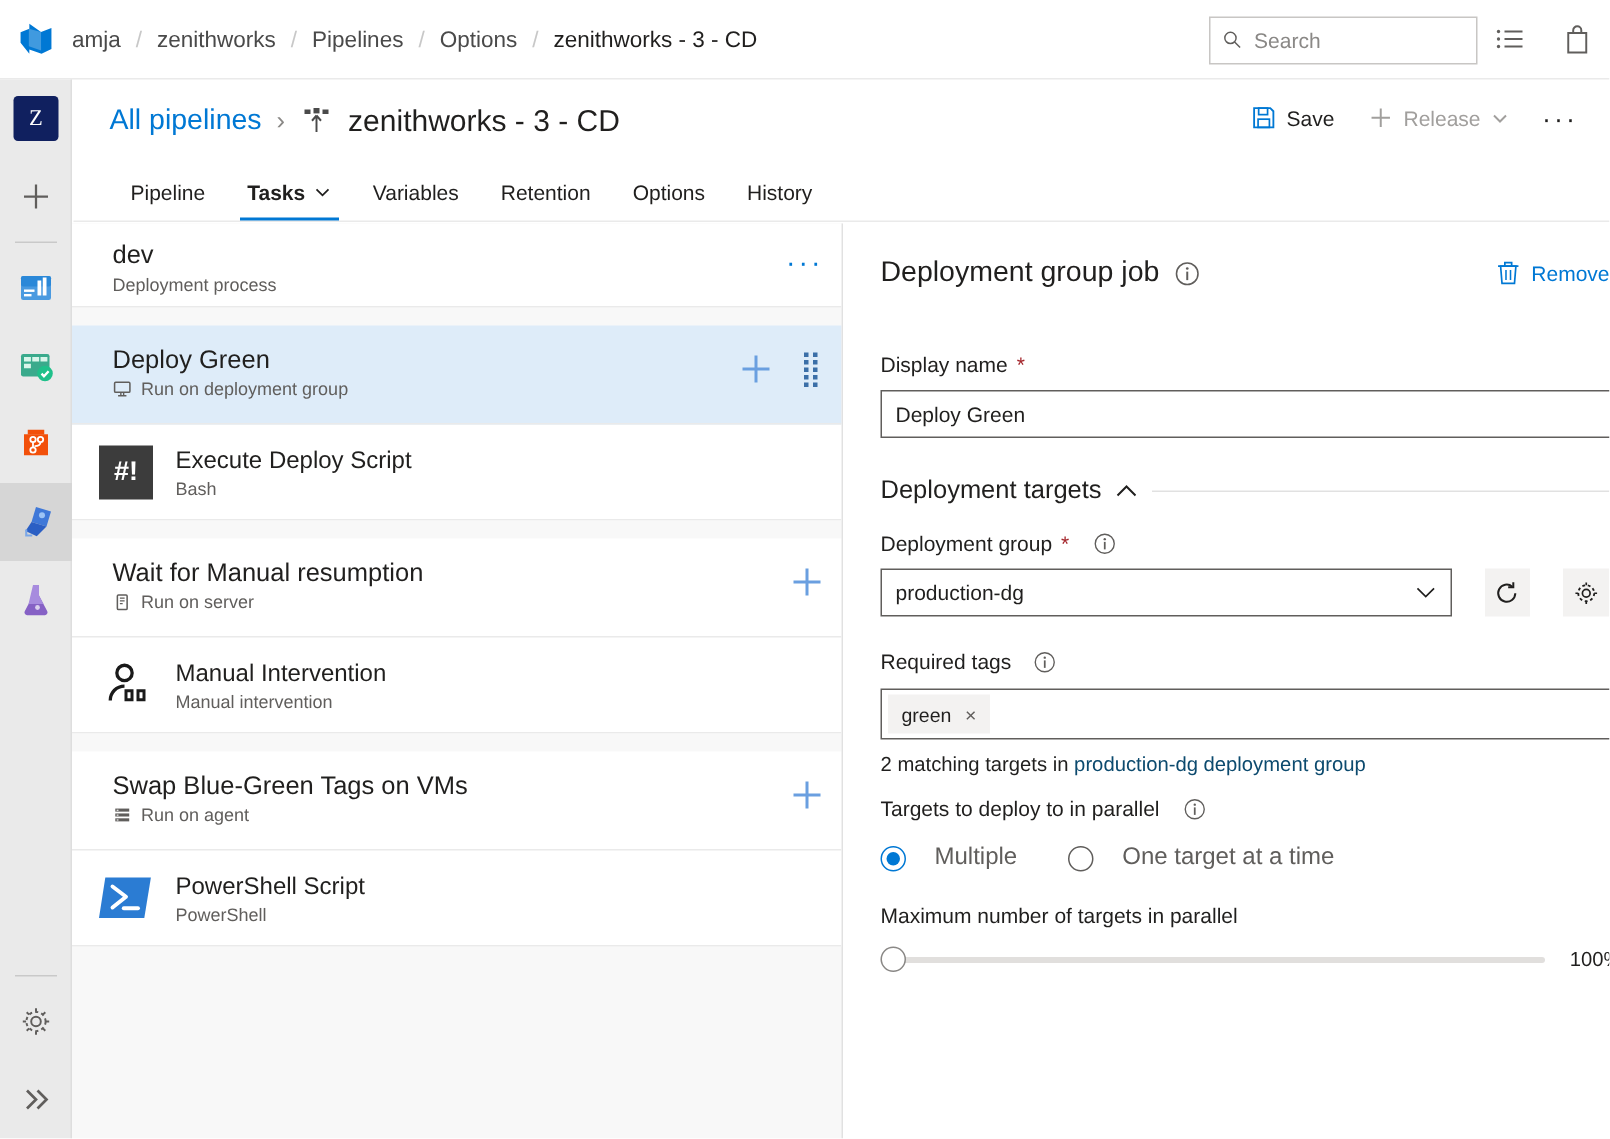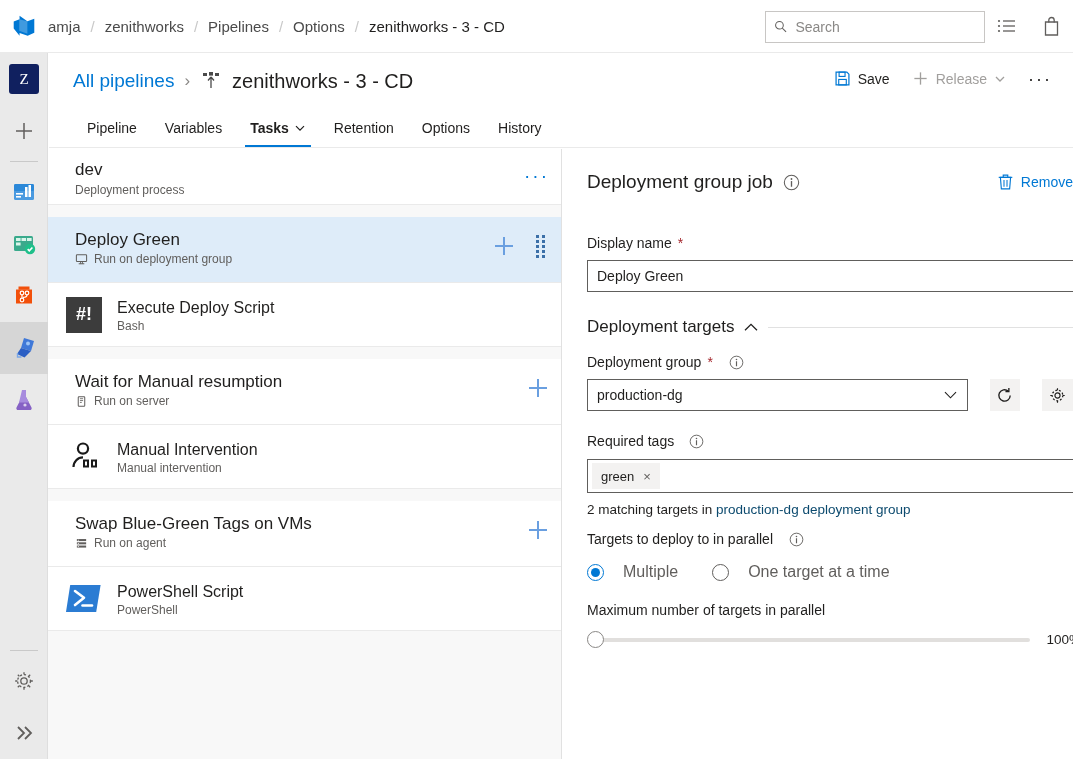--- a/index.html
+++ b/index.html
@@ -16,21 +16,21 @@
     background:#fff; border-bottom:1px solid #eaeaea;
     display:flex; align-items:center;
   }
   .azlogo{ width:48px; height:53px; display:flex; align-items:center; justify-content:center; }
   .breadcrumb{ display:flex; align-items:flex-start; font-size:15px; color:#4a4a4a; gap:10px; }
   .bc-item{ color:#4a4a4a; cursor:pointer; white-space:nowrap; }
   .bc-sep{ color:#c8c8c8; font-size:15px; }
   .bc-current{ color:#201f1e; }
   .topbar-right{ position:absolute; right:0; top:0; height:53px; display:flex; align-items:center; gap:0; }
   .searchbox{
-    width:220px; height:32px; border:1px solid #c8c6c4; background:#fff;
+    width:179px; height:32px; border:1px solid #c8c6c4; background:#fff;
     display:flex; align-items:center; padding:0 8px; gap:8px;
   }
   .searchbox input{
     border:none; outline:none; font-size:14px; color:#605e5c; width:100%;
     font-family:"Liberation Sans", sans-serif; background:transparent;
   }
   .searchbox input::placeholder{ color:#8a8886; }
   .icon-btn{ width:44px; height:53px; display:flex; align-items:center; justify-content:center; cursor:pointer; }
 
   
@@ -343,28 +343,28 @@
       </div>
       <div class="cmd">
         <span style="font-size:18px;letter-spacing:2px;color:#201f1e;line-height:14px;">···</span>
       </div>
     </div>
 
     <div class="tabs">
       <div class="tab">
         <span>Pipeline</span>
       </div>
-      <div class="tab">
-        <span>Variables</span>
-      </div>
       <div class="tab sel">
         <span>Tasks</span>
         <svg width="12" height="12" viewBox="0 0 12 12">
           <path d="M2 4.2l4 4 4-4" fill="none" stroke="#201f1e" stroke-width="1.2"></path>
         </svg>
+      </div>
+      <div class="tab">
+        <span>Variables</span>
       </div>
       <div class="tab">
         <span>Retention</span>
       </div>
       <div class="tab">
         <span>Options</span>
       </div>
       <div class="tab">
         <span>History</span>
       </div>

